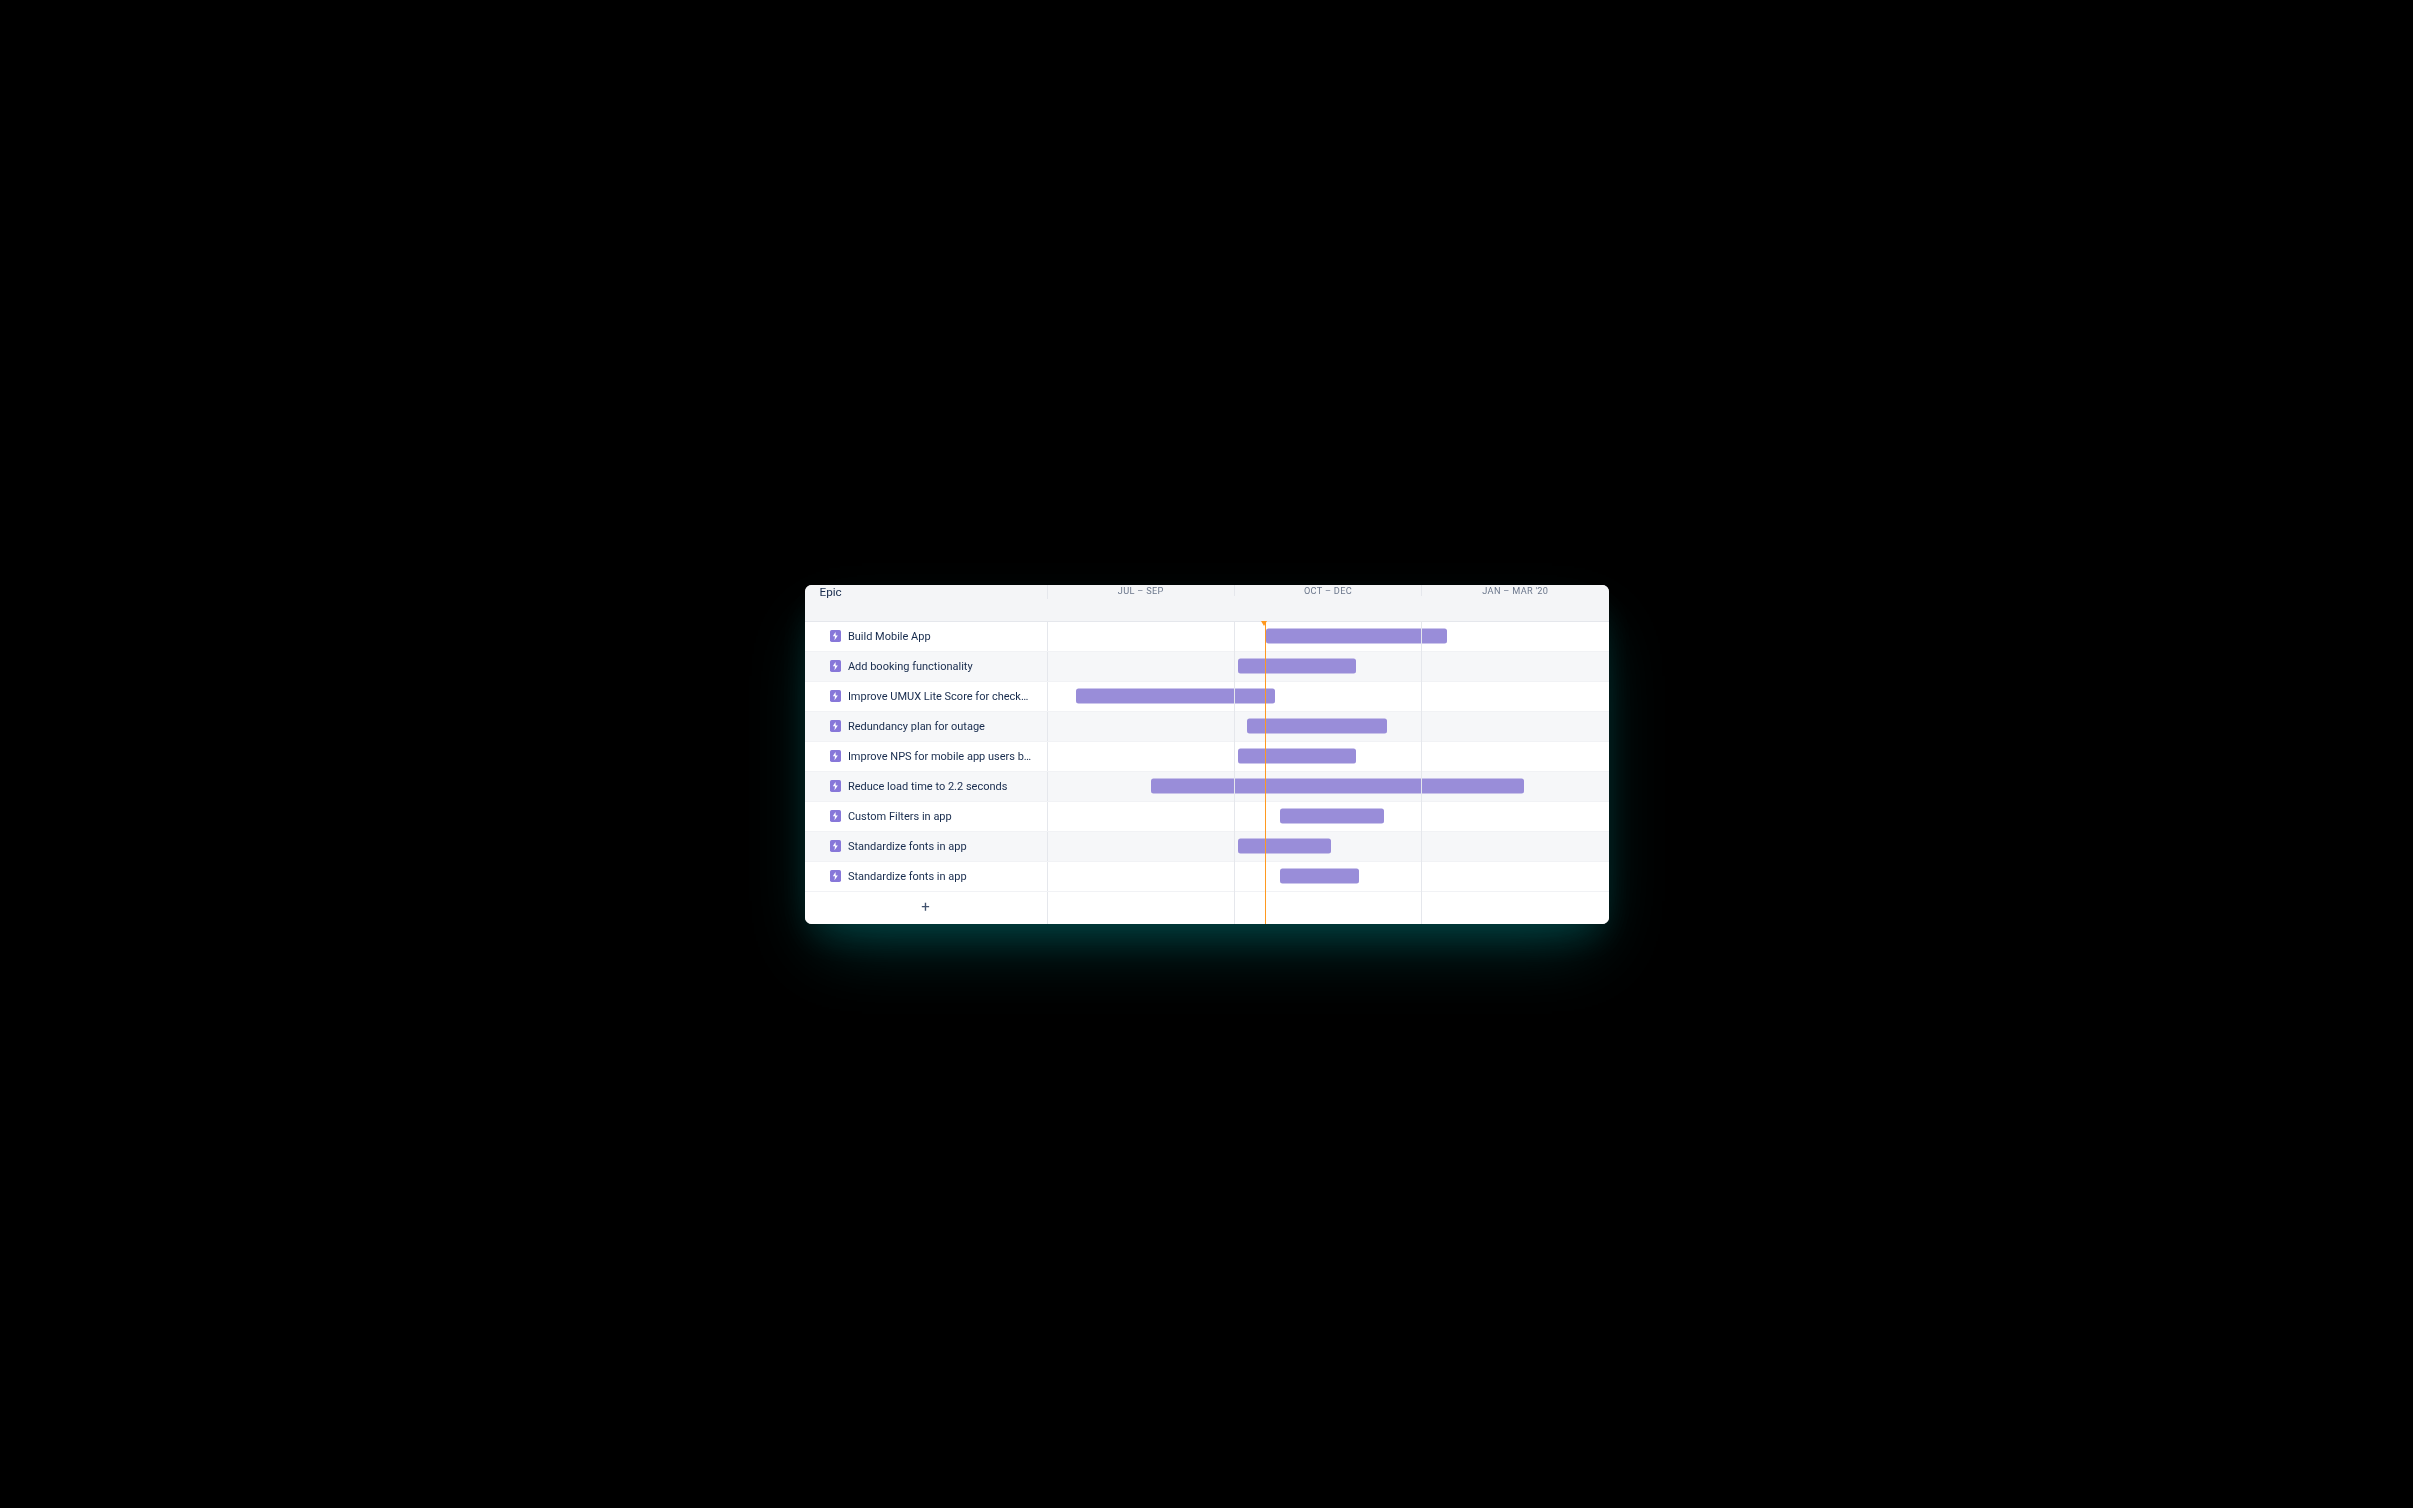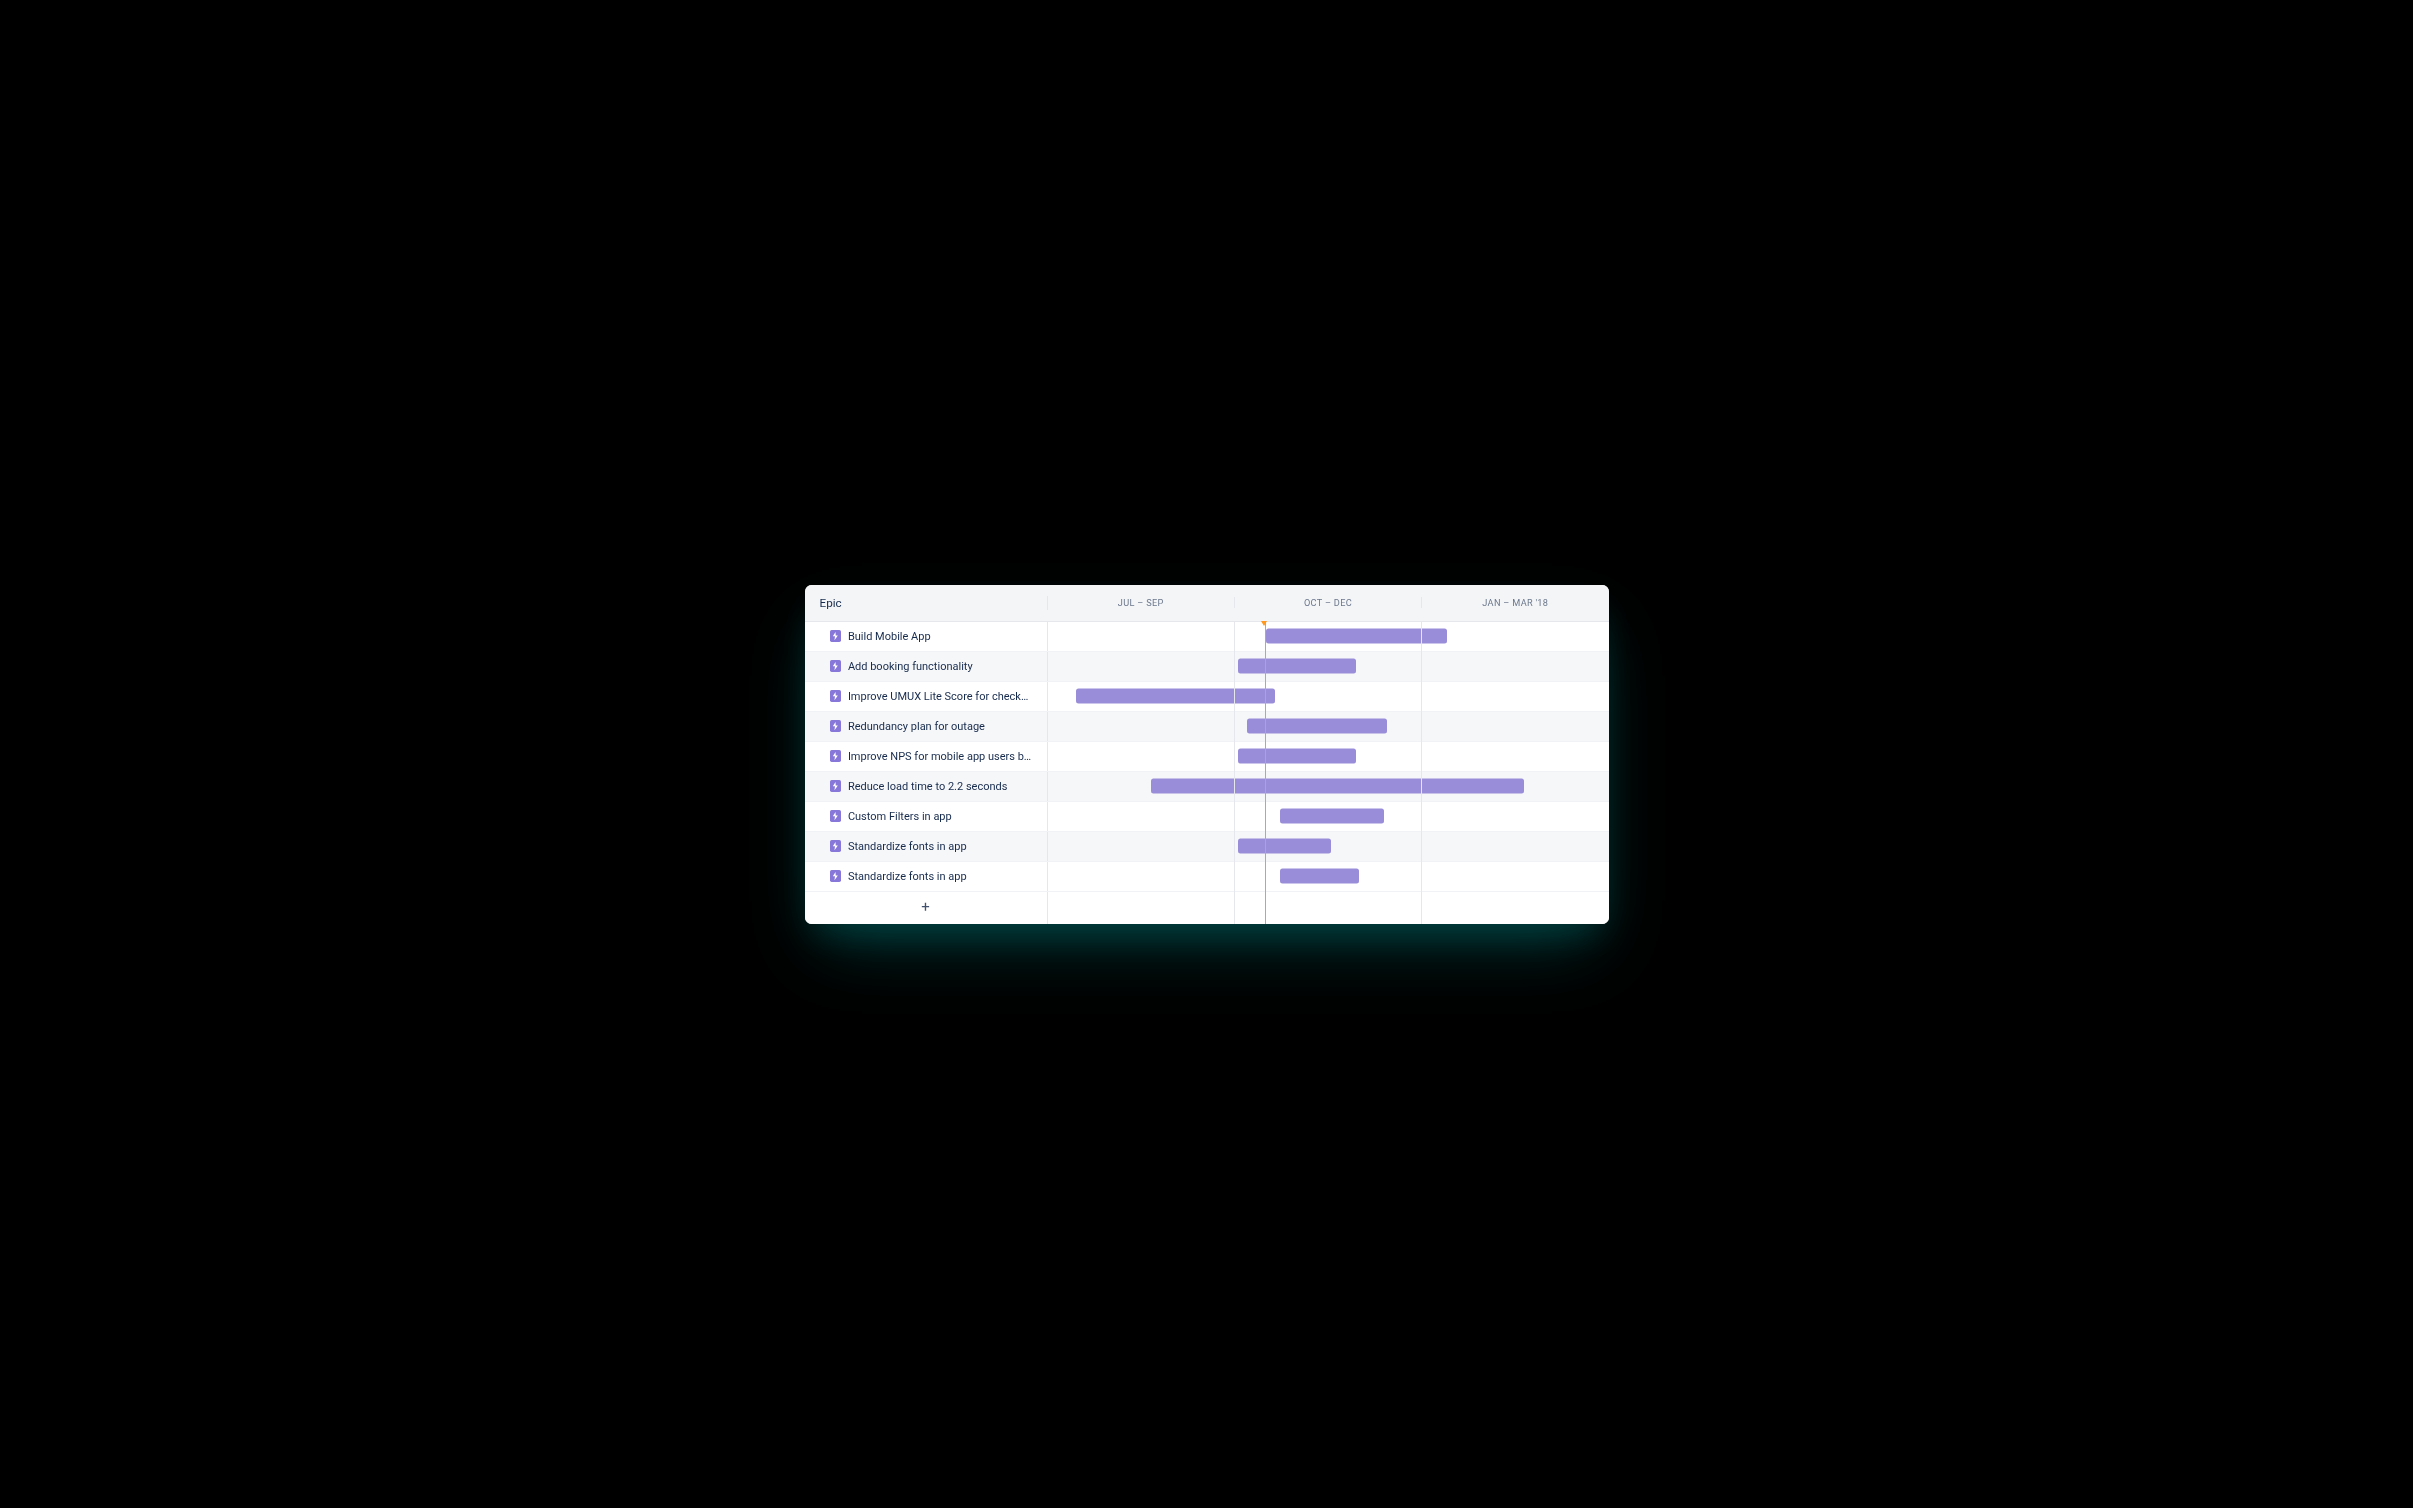--- a/index.html
+++ b/index.html
@@ -18,21 +18,21 @@
     border-radius: 6.7px;
     overflow: hidden;
     box-shadow:
       0 34px 67px -17px rgba(0,150,150,0.35),
       0 17px 34px -8.4px rgba(0,150,150,0.25),
       0 0 0 0.8px rgba(0,0,0,0.04);
     position: relative;
   }
   .header-row {
     display: flex;
-    align-items: center;
+    align-items: flex-start;
     background: #f4f5f7;
     border-bottom: 0.8px solid #e5e7ec;
     height: 37px;
   }
   .epic-head {
     flex: 0 0 243px;
     padding: 0 15px;
     display: flex;
     align-items: center;
     font-size: 11.7px;
@@ -183,21 +183,21 @@
       <span>Epic</span>
     </div>
     <div class="timeline-head">
       <div class="timeline-col">
         <span>JUL – SEP</span>
       </div>
       <div class="timeline-col">
         <span>OCT – DEC</span>
       </div>
       <div class="timeline-col">
-        <span>JAN – MAR '18</span>
+        <span>JAN – MAR '20</span>
       </div>
     </div>
   </div>
 
   <div class="body">
 
     <div class="grid-overlay">
       <div class="gline"></div>
       <div class="gline"></div>
       <div class="gline"></div>

